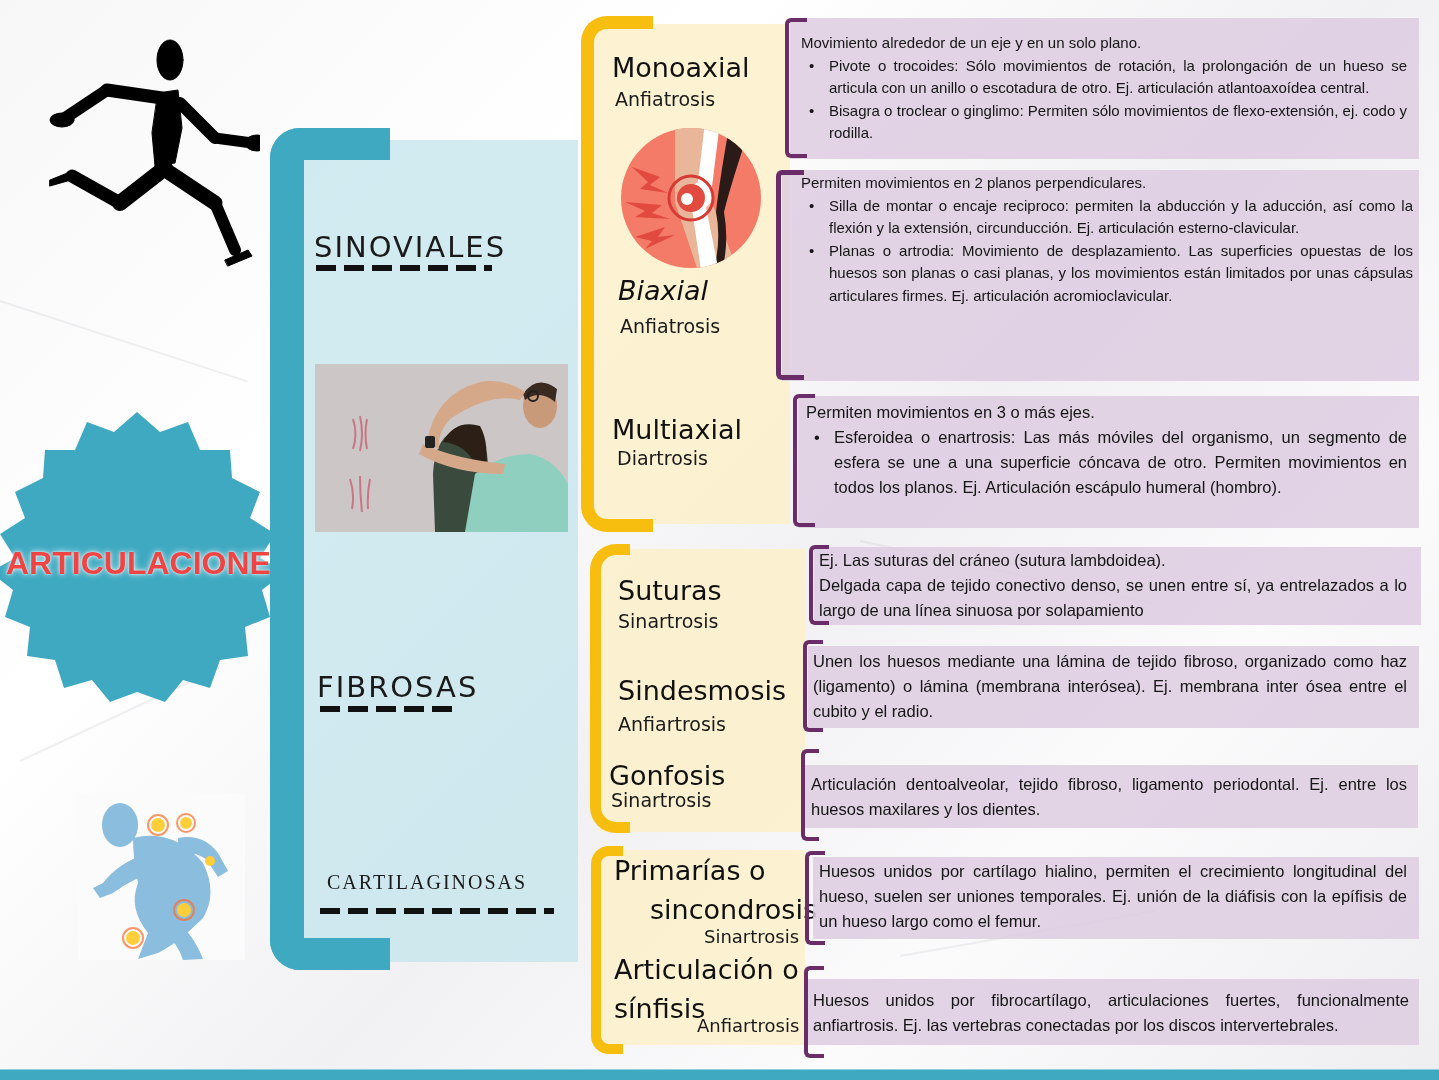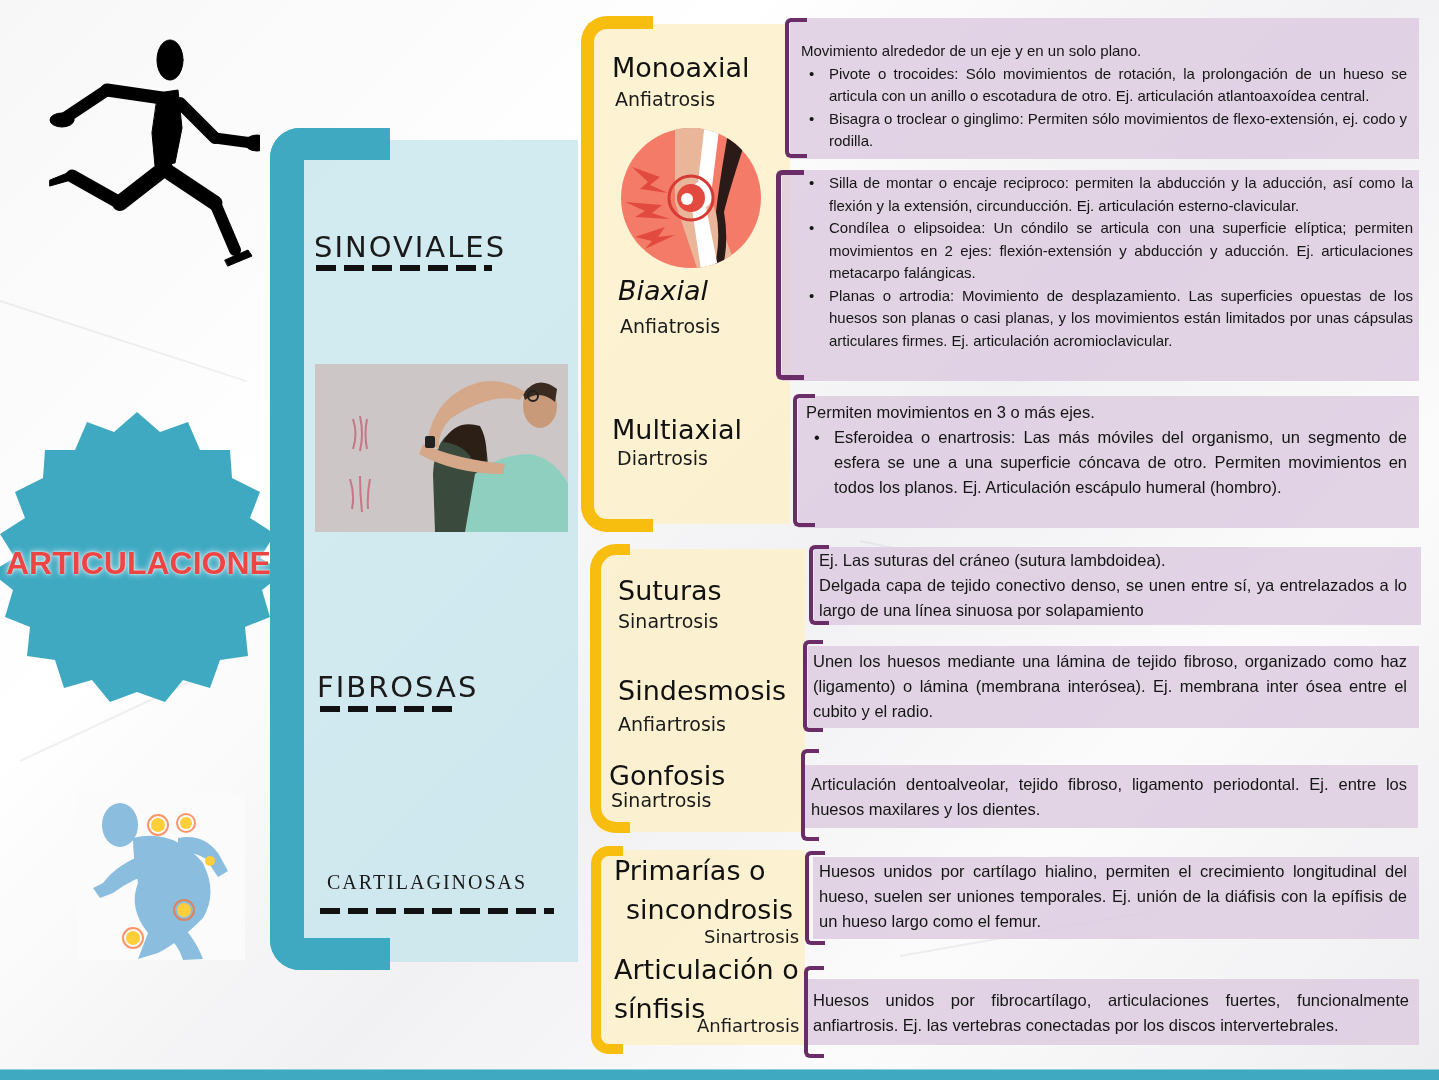--- a/index.html
+++ b/index.html
@@ -187,34 +187,34 @@
 </div>
 
 <div class="abs j-title" style="left:618px;top:276px;font-style:italic;">Biaxial</div>
 <div class="abs j-sub" style="left:620px;top:315px;">Anfiatrosis</div>
 
 <div class="abs j-title" style="left:612px;top:415px;">Multiaxial</div>
 <div class="abs j-sub" style="left:617px;top:447px;">Diartrosis</div>
 
 <div class="abs p-box" style="left:790px;top:18px;width:629px;height:141px;"></div>
 <div class="abs p-bracket" style="left:785px;top:18px;width:22px;height:140px;"></div>
-<div class="abs desc" style="left:801px;top:40px;width:606px;">
+<div class="abs desc" style="left:801px;top:32px;width:606px;">
   <div>Movimiento alrededor de un eje y en un solo plano.</div>
   <ul>
     <li>Pivote o trocoides: Sólo movimientos de rotación, la prolongación de un hueso se articula con un anillo o escotadura de otro. Ej. articulación atlantoaxoídea central.</li>
     <li>Bisagra o troclear o ginglimo: Permiten sólo movimientos de flexo-extensión, ej. codo y rodilla.</li>
   </ul>
 </div>
 
 <div class="abs p-box" style="left:782px;top:170px;width:637px;height:211px;"></div>
 <div class="abs p-bracket" style="left:776px;top:170px;width:28px;height:210px;border-width:5px;"></div>
 <div class="abs desc" style="left:801px;top:172px;width:612px;">
+  <div>Permiten movimientos en 2 planos perpendiculares.</div>
   <ul>
     <li>Silla de montar o encaje reciproco: permiten la abducción y la aducción, así como la flexión y la extensión, circunducción. Ej. articulación esterno-clavicular.</li>
-    <li>Condílea o elipsoidea: Un cóndilo se articula con una superficie elíptica; permiten movimientos en 2 ejes: flexión-extensión y abducción y aducción. Ej. articulaciones metacarpo falángicas.</li>
     <li>Planas o artrodia: Movimiento de desplazamiento. Las superficies opuestas de los huesos son planas o casi planas, y los movimientos están limitados por unas cápsulas articulares firmes. Ej. articulación acromioclavicular.</li>
   </ul>
 </div>
 
 <div class="abs p-box" style="left:798px;top:396px;width:621px;height:132px;"></div>
 <div class="abs p-bracket" style="left:793px;top:394px;width:22px;height:133px;"></div>
 <div class="abs desc desc-lg" style="left:806px;top:400px;width:601px;">
   <div>Permiten movimientos en 3 o más ejes.</div>
   <ul>
     <li>Esferoidea o enartrosis: Las más móviles del organismo, un segmento de esfera se une a una superficie cóncava de otro. Permiten movimientos en todos los planos. Ej. Articulación escápulo humeral (hombro).</li>
@@ -245,21 +245,21 @@
 <div class="abs desc desc-lg" style="left:813px;top:649px;width:594px;">Unen los huesos mediante una lámina de tejido fibroso, organizado como haz (ligamento) o lámina (membrana interósea). Ej. membrana inter ósea entre el cubito y el radio.</div>
 
 <div class="abs p-box" style="left:805px;top:765px;width:613px;height:63px;"></div>
 <div class="abs p-bracket" style="left:801px;top:749px;width:18px;height:92px;"></div>
 <div class="abs desc desc-lg" style="left:811px;top:772px;width:596px;">Articulación dentoalveolar, tejido fibroso, ligamento periodontal. Ej. entre los huesos maxilares y los dientes.</div>
 
 <div class="abs y-panel" style="left:600px;top:850px;width:205px;height:195px;"></div>
 <div class="abs y-bracket" style="left:591px;top:846px;width:32px;height:208px;border-width:10px;border-radius:18px 0 0 18px;"></div>
 
 <div class="abs j-title" style="left:614px;top:856px;text-align:right;">Primarías o</div>
-<div class="abs j-title" style="left:626px;top:895px;text-align:right;">sincondrosis</div>
+<div class="abs j-title" style="left:650px;top:895px;text-align:right;">sincondrosis</div>
 <div class="abs j-sub" style="left:704px;top:926px;font-size:18px;">Sinartrosis</div>
 
 <div class="abs j-title" style="left:614px;top:955px;">Articulación o</div>
 <div class="abs j-title" style="left:614px;top:994px;">sínfisis</div>
 <div class="abs j-sub" style="left:697px;top:1015px;font-size:18px;">Anfiartrosis</div>
 
 <div class="abs p-box" style="left:813px;top:857px;width:606px;height:82px;"></div>
 <div class="abs p-bracket" style="left:805px;top:851px;width:20px;height:94px;"></div>
 <div class="abs desc desc-lg" style="left:819px;top:859px;width:588px;">Huesos unidos por cartílago hialino, permiten el crecimiento longitudinal del hueso, suelen ser uniones temporales. Ej. unión de la diáfisis con la epífisis de un hueso largo como el femur.</div>
 

